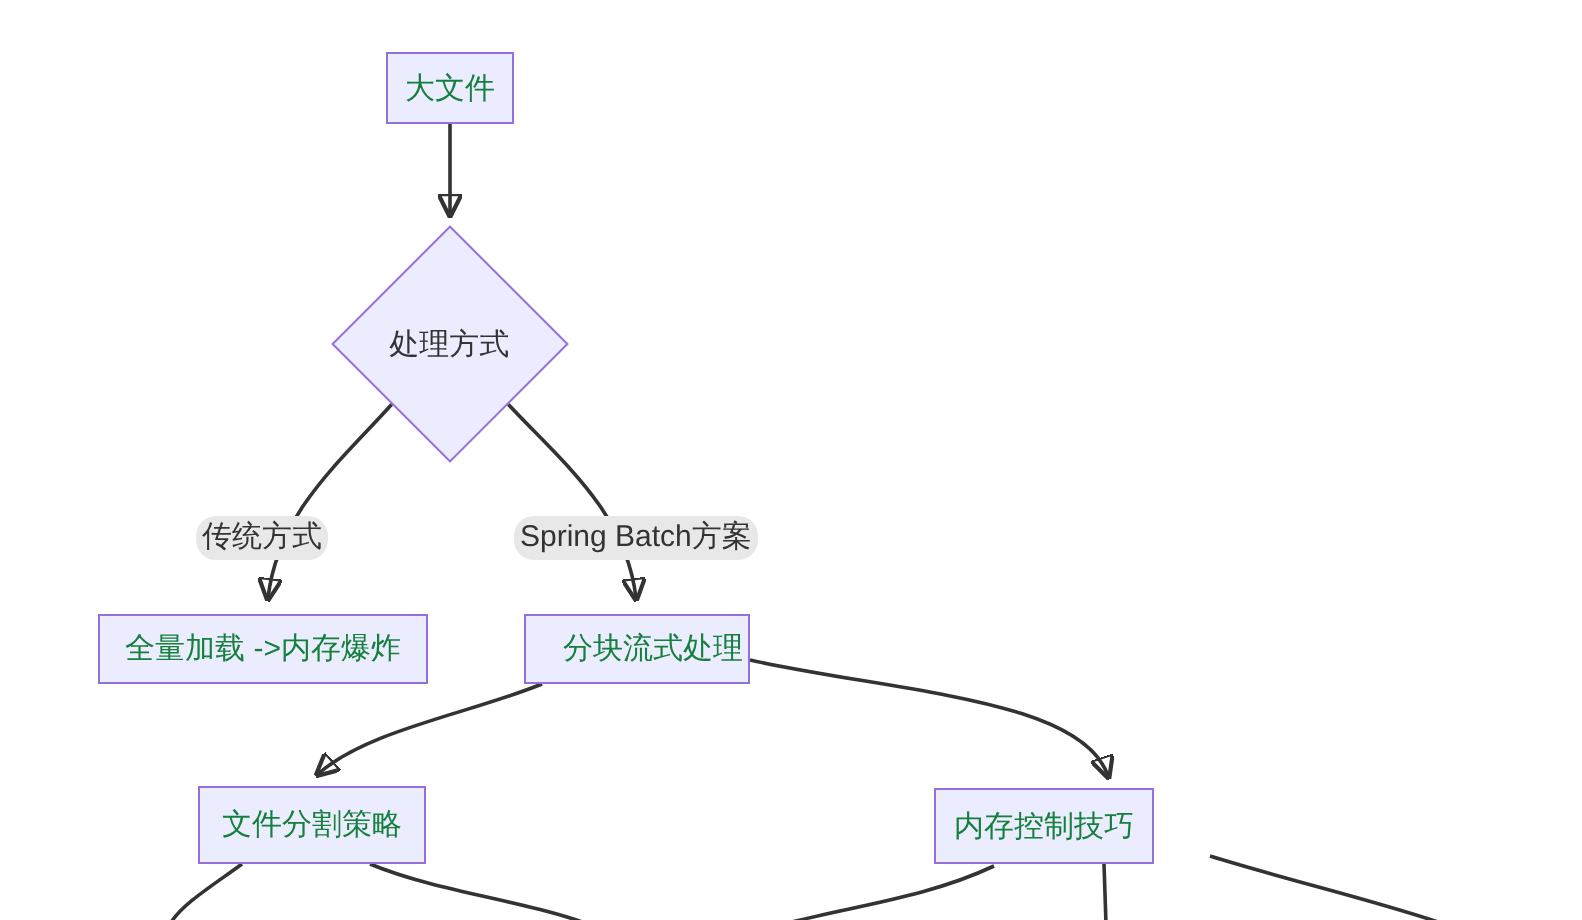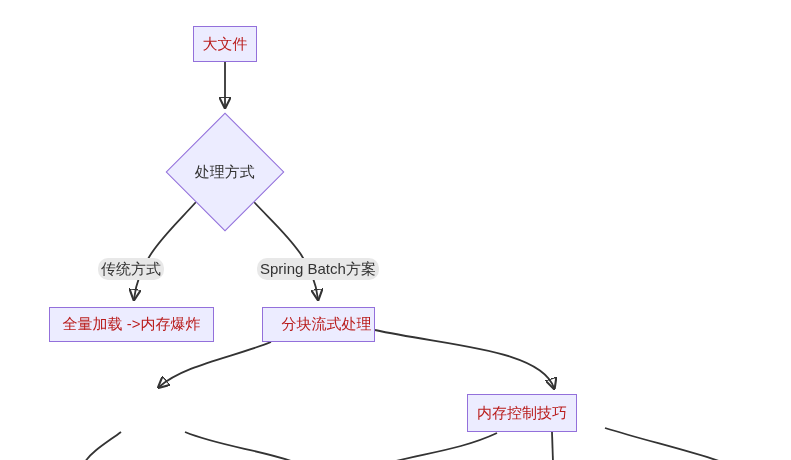--- a/index.html
+++ b/index.html
@@ -26,21 +26,21 @@
   .edges-layer path {
     fill: none;
     stroke: #333333;
     stroke-width: 1.8px;
   }
   .node {
     position: absolute;
     z-index: 3;
     background: #ECECFF;
     border: 1px solid #9370DB;
-    color: #b91c1c;
+    color: #15803d;
     font-size: 15px;
     display: flex;
     align-items: center;
     justify-content: center;
     white-space: nowrap;
     box-sizing: border-box;
   }
   .node-bigfile  { left: 193px; top: 26px;  width: 64px;  height: 36px; }
   .node-fullload { left: 49px;  top: 307px; width: 165px; height: 35px; }
   .node-chunk    { left: 262px; top: 307px; width: 113px; height: 35px; padding-left: 16px; }
@@ -121,18 +121,21 @@
   </div>
 
   <div class="node node-fullload">
     <span>全量加载 -&gt;内存爆炸</span>
   </div>
 
   <div class="node node-chunk">
     <span>分块流式处理</span>
   </div>
 
+  <div class="node node-split">
+    <span>文件分割策略</span>
+  </div>
 
   <div class="node node-memory">
     <span>内存控制技巧</span>
   </div>
 
 </div>
 
 </body></html>

